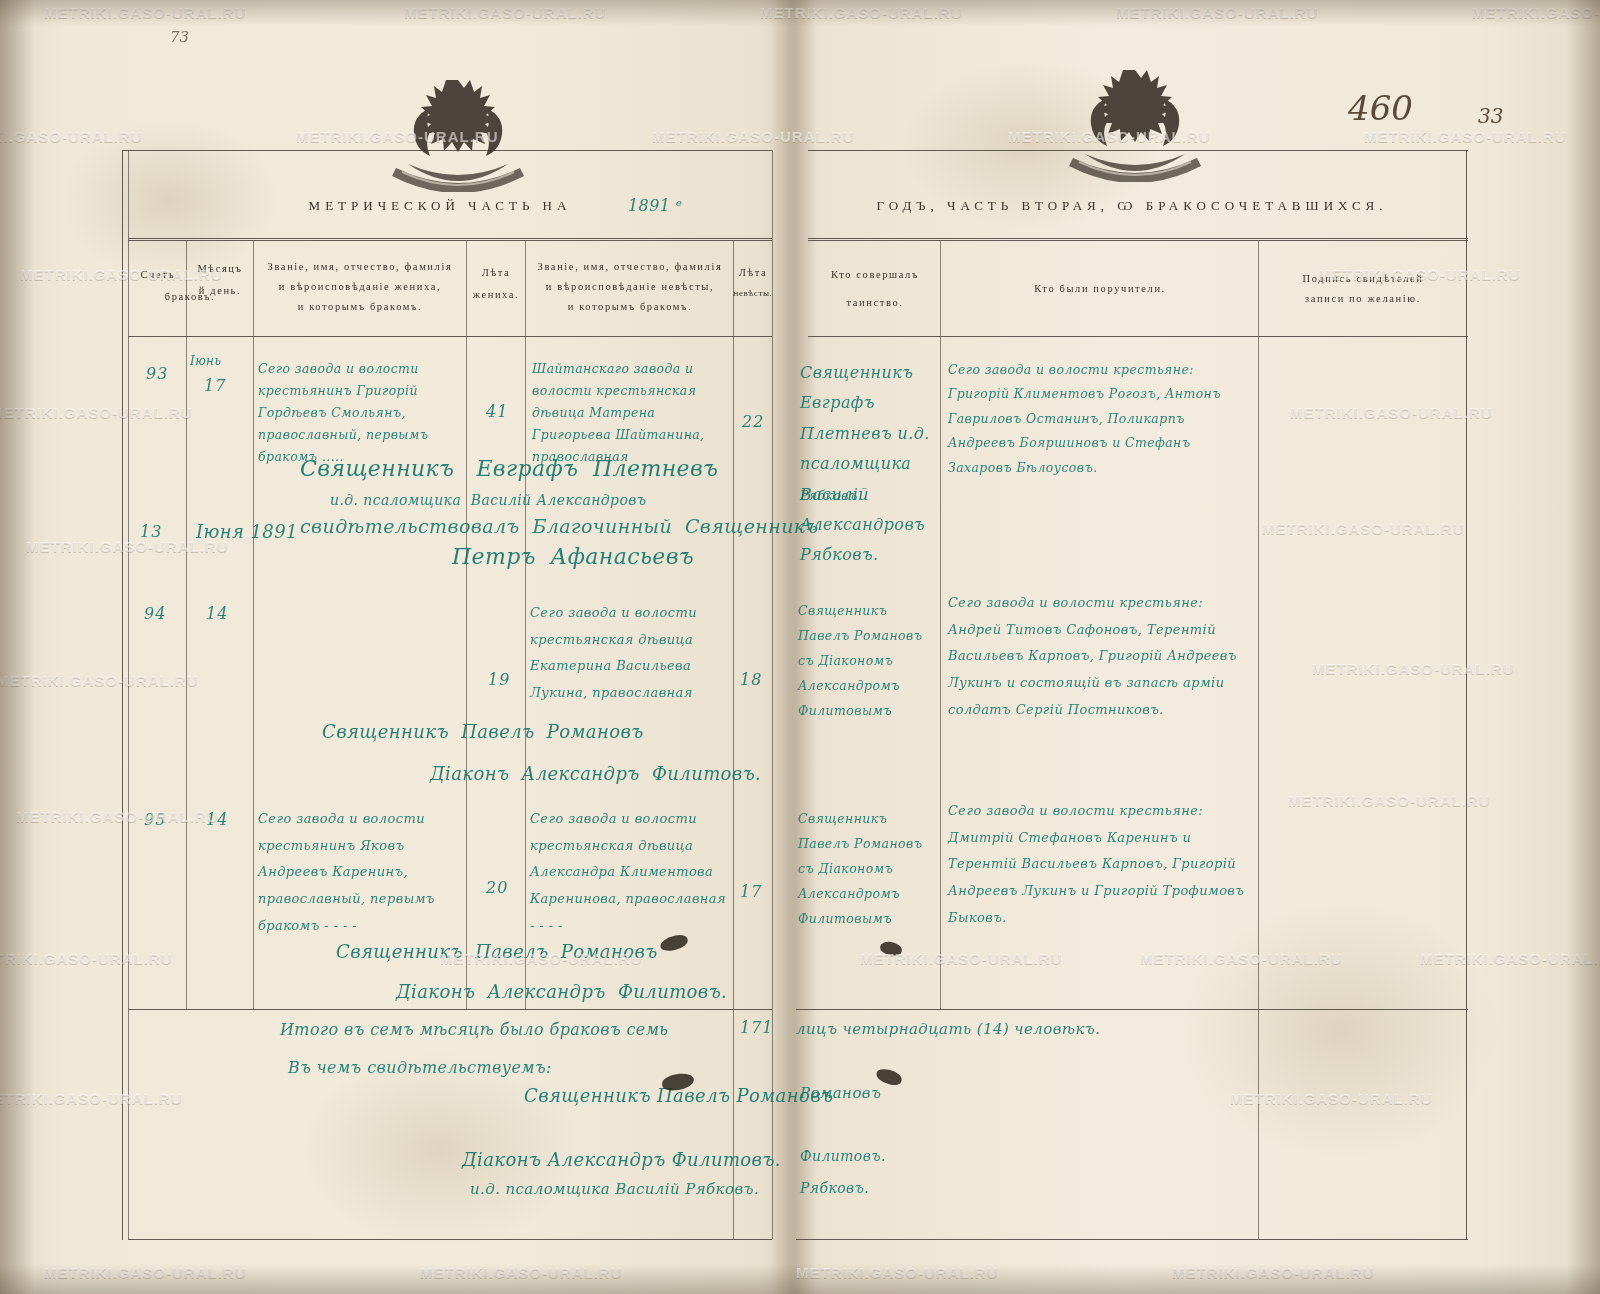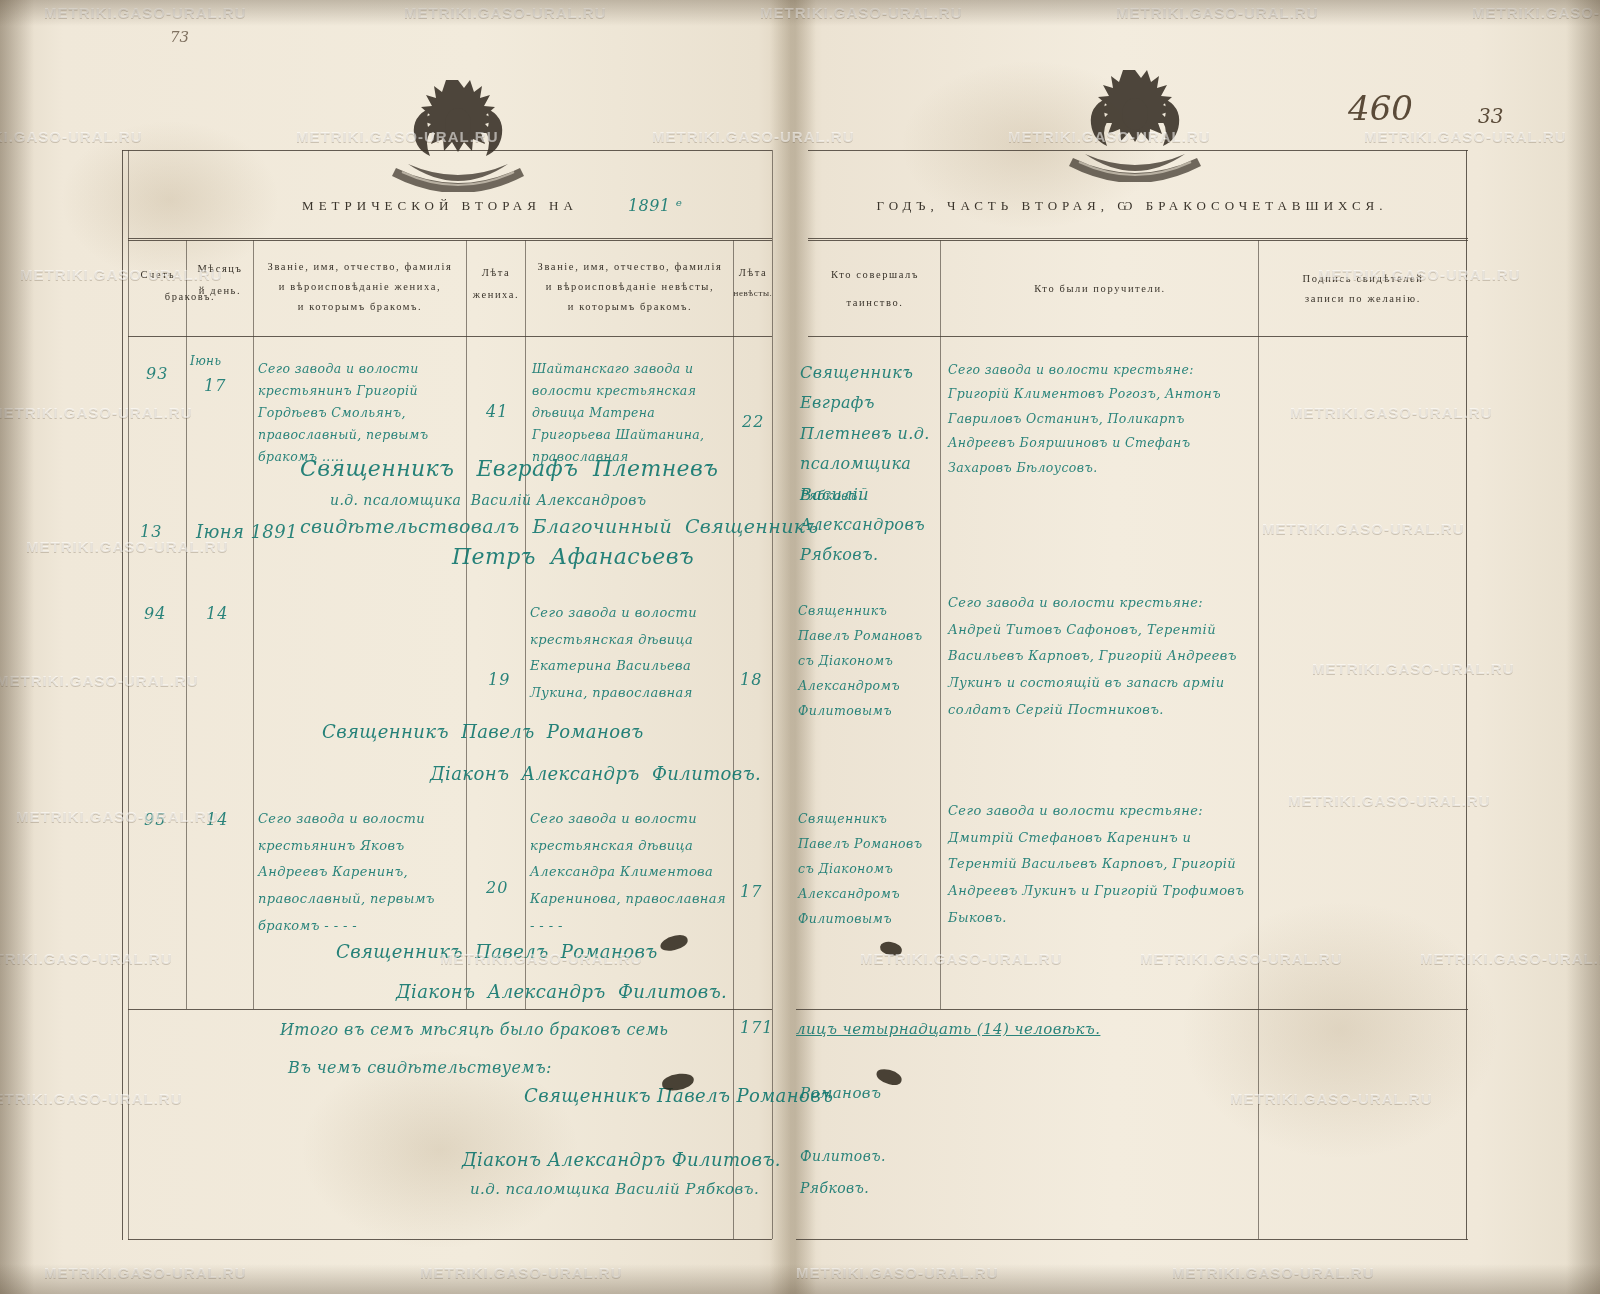--- a/index.html
+++ b/index.html
@@ -198,21 +198,21 @@
       <path d="M52 36 q-18 8 -16 26 q2 16 16 22 q-6-14 0-24 q-6-12 0-24z"></path>
       <path d="M108 36 q18 8 16 26 q-2 16 -16 22 q6-14 0-24 q6-12 0-24z"></path>
       <path d="M30 92 q50 22 100 0 q-50 34 -100 0z" opacity=".85"></path>
       <path d="M18 96 q62 30 124 0 l4 8 q-66 34 -132 0z" opacity=".8"></path>
     </g>
     <g fill="none" stroke="#e9e1d1" stroke-width="2" opacity=".6">
       <path d="M24 100 q56 26 112 0"></path>
     </g>
   </svg>
 
-  <div class="printed title" style="left:250px;top:198px;width:380px;">МЕТРИЧЕСКОЙ ВТОРАЯ НА</div>
+  <div class="printed title" style="left:250px;top:198px;width:380px;">МЕТРИЧЕСКОЙ ЧАСТЬ НА</div>
   <div class="hand" style="left:628px;top:194px;font-size:16px;">1891 ᵉ</div>
   <div class="printed title" style="left:812px;top:198px;width:640px;">ГОДЪ, ЧАСТЬ ВТОРАЯ, Ѡ БРАКОСОЧЕТАВШИХСЯ.</div>
 
   <div class="printed small" style="left:130px;top:268px;width:56px;">Счетъ</div>
   <div class="printed small" style="left:130px;top:290px;width:56px;margin-left:32px;">браковъ.</div>
 
   <div class="printed small" style="left:188px;top:262px;width:64px;">Мѣсяцъ</div>
   <div class="printed small" style="left:188px;top:284px;width:64px;">й день.</div>
 
   <div class="printed small" style="left:256px;top:260px;width:208px;">Званіе, имя, отчество, фамилія</div>
@@ -272,21 +272,21 @@
   <div class="hand num" style="left:486px;top:876px;">20</div>
   <div class="hand" style="left:530px;top:806px;width:198px;font-size:13px;line-height:2.05;">Сего завода и волости крестьянская дѣвица Александра Климентова Каренинова, православная - - - -</div>
   <div class="hand num" style="left:740px;top:880px;">17</div>
   <div class="hand" style="left:798px;top:806px;width:136px;font-size:12.5px;line-height:2;">Священникъ Павелъ Романовъ съ Діакономъ Александромъ Филитовымъ</div>
   <div class="hand" style="left:948px;top:798px;width:300px;font-size:13px;line-height:2.05;">Сего завода и волости крестьяне: Дмитрій Стефановъ Каренинъ и Терентій Васильевъ Карповъ, Григорій Андреевъ Лукинъ и Григорій Трофимовъ Быковъ.</div>
   <div class="hand sig" style="left:336px;top:938px;font-size:18px;">Священникъ&nbsp;&nbsp;Павелъ&nbsp; Романовъ</div>
   <div class="hand sig" style="left:396px;top:978px;font-size:18px;">Діаконъ&nbsp;&nbsp;Александръ&nbsp; Филитовъ.</div>
 
   <div class="hand" style="left:280px;top:1018px;font-size:16px;">Итого въ семъ мѣсяцѣ было браковъ семь</div>
   <div class="hand num" style="left:740px;top:1016px;">171</div>
-  <div class="hand" style="left:796px;top:1018px;font-size:15px;text-decoration:underline;">лицъ четырнадцать (14) человѣкъ.</div>
+  <div class="hand" style="left:796px;top:1018px;font-size:15px;">лицъ четырнадцать (14) человѣкъ.</div>
   <div class="hand" style="left:288px;top:1056px;font-size:16px;">Въ чемъ свидѣтельствуемъ:</div>
 
   <div class="hand sig" style="left:524px;top:1082px;font-size:18px;">Священникъ Павелъ Романовъ</div>
   <div class="hand" style="left:800px;top:1082px;font-size:15px;">Романовъ</div>
   <div class="hand sig" style="left:462px;top:1146px;font-size:18px;">Діаконъ Александръ Филитовъ.</div>
   <div class="hand" style="left:800px;top:1146px;font-size:14px;">Филитовъ.</div>
   <div class="hand" style="left:470px;top:1178px;font-size:15px;">и.д. псаломщика Василій Рябковъ.</div>
   <div class="hand" style="left:800px;top:1178px;font-size:14px;">Рябковъ.</div>
 
   <div class="blot" style="left:660px;top:936px;width:28px;height:14px;border-radius:60% 40% 55% 45%;transform:rotate(-12deg);"></div>

